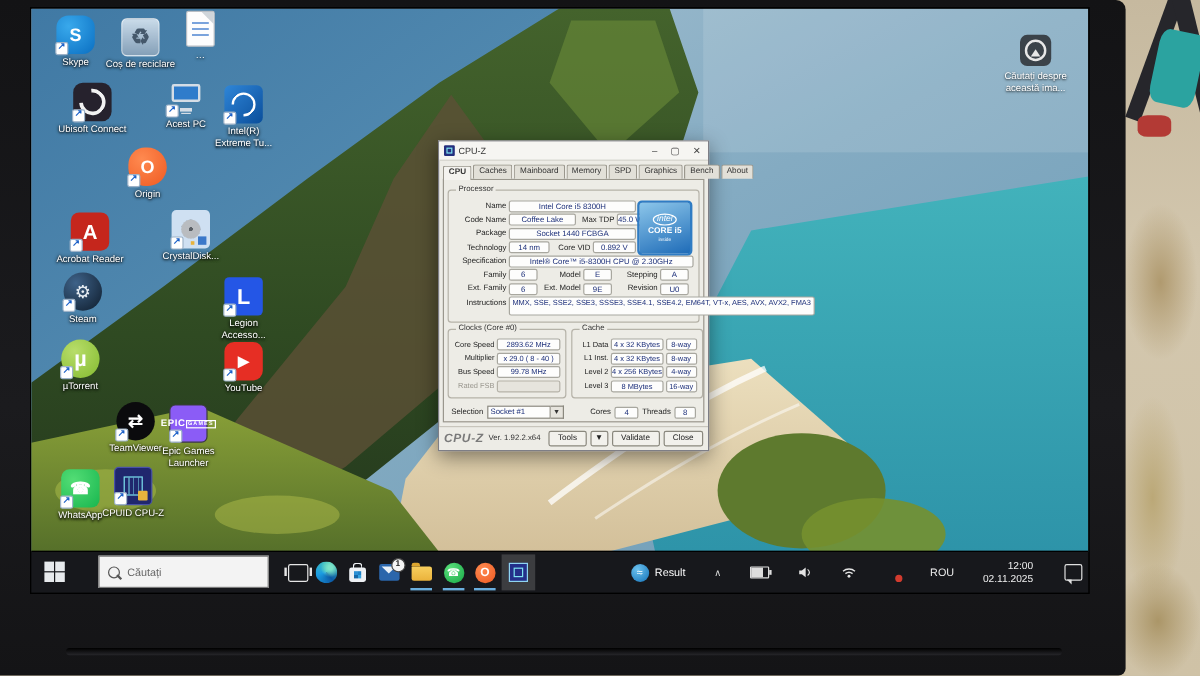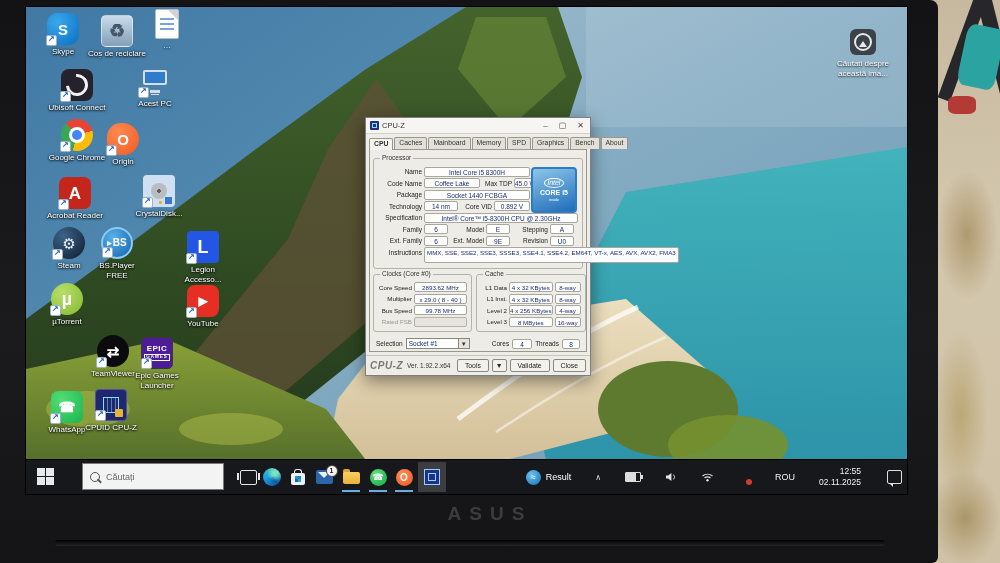--- a/index.html
+++ b/index.html
@@ -50,21 +50,21 @@
   .ic-legion{background:#2456e6;border-radius:4px;font-size:18px}
   .ic-utorrent{background:radial-gradient(circle at 35% 30%,#b8dd6a,#84bb30);border-radius:50%;font-size:18px}
   .ic-saga{background:linear-gradient(135deg,#6f93b8,#3f6089);border-radius:5px}
   .ic-saga::before{content:"∕∕";font-size:15px;font-weight:bold;color:#fff;font-style:italic}
   .ic-youtube{background:#e62e24;border-radius:8px}
   .ic-youtube::before{content:"▶";font-size:12px;color:#fff}
   .ic-eset{background:radial-gradient(circle at 35% 30%,#c8ece6,#3ebbab);border-radius:50%}
   .ic-eset::before{content:"";width:14px;height:14px;border:2.5px solid #fff;border-radius:50%;border-bottom-color:transparent;transform:rotate(-35deg)}
   .ic-tv{background:#0b0b0d;border-radius:50%}
   .ic-tv::before{content:"⇄";font-size:15px;color:#fff}
-  .ic-epic{background:#4c1d95;border-radius:5px;flex-direction:column;border:1px solid #3a3a3e;box-sizing:border-box}
+  .ic-epic{background:#8b5cf6;border-radius:5px;flex-direction:row;border:1px solid #3a3a3e;box-sizing:border-box}
   .ic-epic .e1{font-size:8px;letter-spacing:.5px}
   .ic-epic .e2{font-size:4.5px;letter-spacing:1px;border:1px solid #fff;padding:0 1px;margin-top:1px}
   .ic-whatsapp{background:radial-gradient(circle at 32% 28%,#53dd75,#18b64f);border-radius:7px}
   .ic-whatsapp::before{content:"☎";font-size:14px;color:#fff}
   .ic-cpuid{background:#20276e;border:1px solid #4850a8;box-sizing:border-box;border-radius:4px}
   .ic-cpuid::before{content:"";width:14px;height:14px;border:1.5px solid #7de3f0;background:repeating-linear-gradient(90deg,transparent 0 3px,rgba(125,227,240,.5) 3px 4px)}
   .ic-cpuid::after{content:"";position:absolute;right:3px;bottom:3px;width:8px;height:8px;background:#e8b33c;border-radius:1px}
   
   #spotlight{position:absolute;left:800px;top:22px;width:74px;text-align:center}
   .spot-ic{width:26px;height:26px;margin:0 auto;background:rgba(35,35,38,.78);border-radius:6px;display:flex;align-items:center;justify-content:center;position:relative}
@@ -236,25 +236,25 @@
           <span class="sc"></span>
         </div>
       <div class="dlabel">Ubisoft Connect</div>
     </div>
     <div class="dicon" style="left:100px;top:58px">
       <div class="ig ic-thispc">
           <span class="sc"></span>
         </div>
       <div class="dlabel">Acest PC</div>
     </div>
-    <div class="dicon" style="left:22px;top:112px">
-      <div class="ig ic-chrome">
-          <span class="sc"></span>
-        </div>
-      <div class="dlabel">Google Chrome</div>
+    <div class="dicon" style="left:148px;top:64px">
+      <div class="ig ic-xtu">
+          <span class="sc"></span>
+        </div>
+      <div class="dlabel">Intel(R) Extreme Tu...</div>
     </div>
     <div class="dicon" style="left:68px;top:116px">
       <div class="ig ic-origin">
           <span>O</span>
           <span class="sc"></span>
         </div>
       <div class="dlabel">Origin</div>
     </div>
     <div class="dicon" style="left:20px;top:170px">
       <div class="ig ic-acrobat">
@@ -267,27 +267,20 @@
       <div class="ig ic-crystal">
           <span class="sc"></span>
         </div>
       <div class="dlabel">CrystalDisk...</div>
     </div>
     <div class="dicon" style="left:14px;top:220px">
       <div class="ig ic-steam">
           <span class="sc"></span>
         </div>
       <div class="dlabel">Steam</div>
-    </div>
-    <div class="dicon" style="left:62px;top:220px">
-      <div class="ig ic-bsp">
-          <span>BS</span>
-          <span class="sc"></span>
-        </div>
-      <div class="dlabel">BS.Player FREE</div>
     </div>
     <div class="dicon" style="left:148px;top:224px">
       <div class="ig ic-legion">
           <span>L</span>
           <span class="sc"></span>
         </div>
       <div class="dlabel">Legion Accesso...</div>
     </div>
     <div class="dicon" style="left:12px;top:276px">
       <div class="ig ic-utorrent">
@@ -529,23 +522,22 @@
             <path d="M8 2.5c2 1.6 2 3.6 0 5" stroke="#e4e4e4" stroke-width="1" fill="none"></path>
           </svg>
         <svg width="13" height="10">
             <path d="M1.5 4a8 8 0 0 1 10 0" stroke="#e4e4e4" stroke-width="1.2" fill="none"></path>
             <path d="M3.5 6a5 5 0 0 1 6 0" stroke="#e4e4e4" stroke-width="1.2" fill="none"></path>
             <circle cx="6.5" cy="8.2" r="1.2" fill="#e4e4e4"></circle>
           </svg>
         <span class="secwrap"><span class="shield"></span><span class="reddot"></span></span>
         <span class="lang">ROU</span>
         <span class="clock">
-          <div>12:55</div>
+          <div>12:00</div>
           <div>02.11.2025</div>
         </span>
         <span class="notif"></span>
       </div>
     </div>
 
   </div>
-  <div id="brand">ASUS</div>
   <div id="hinge"></div>
 </div>
 
 </body></html>

